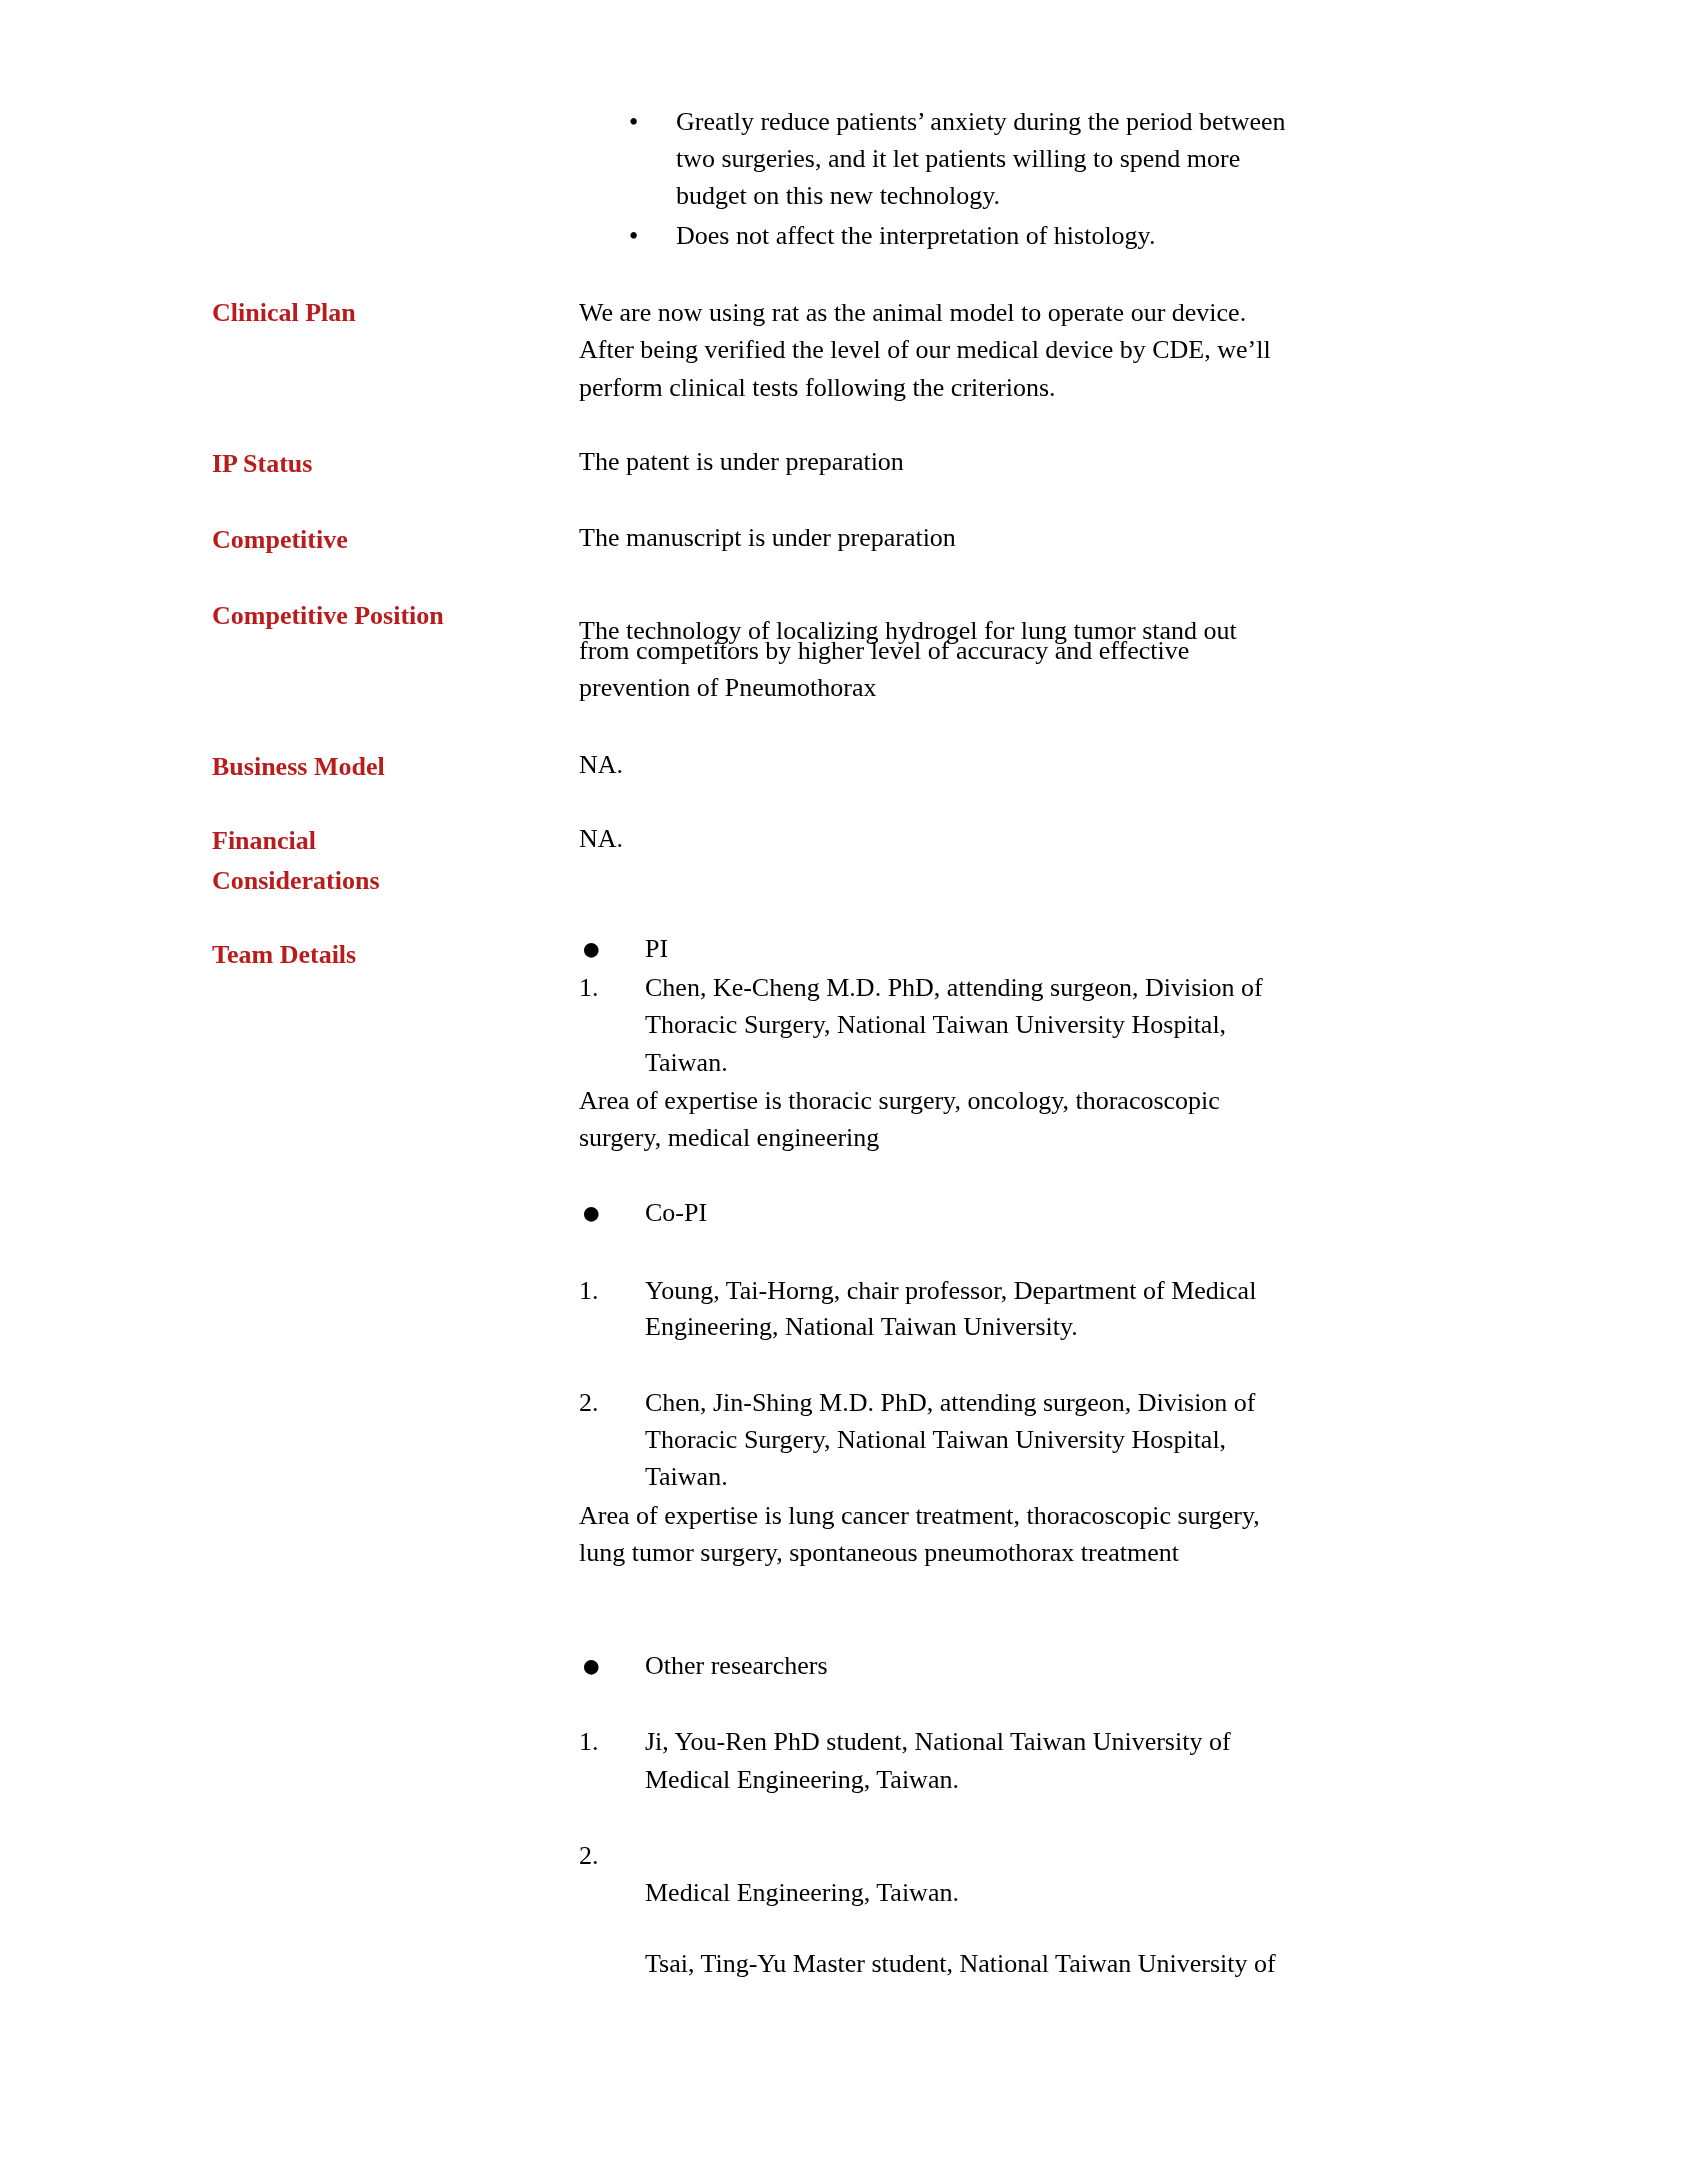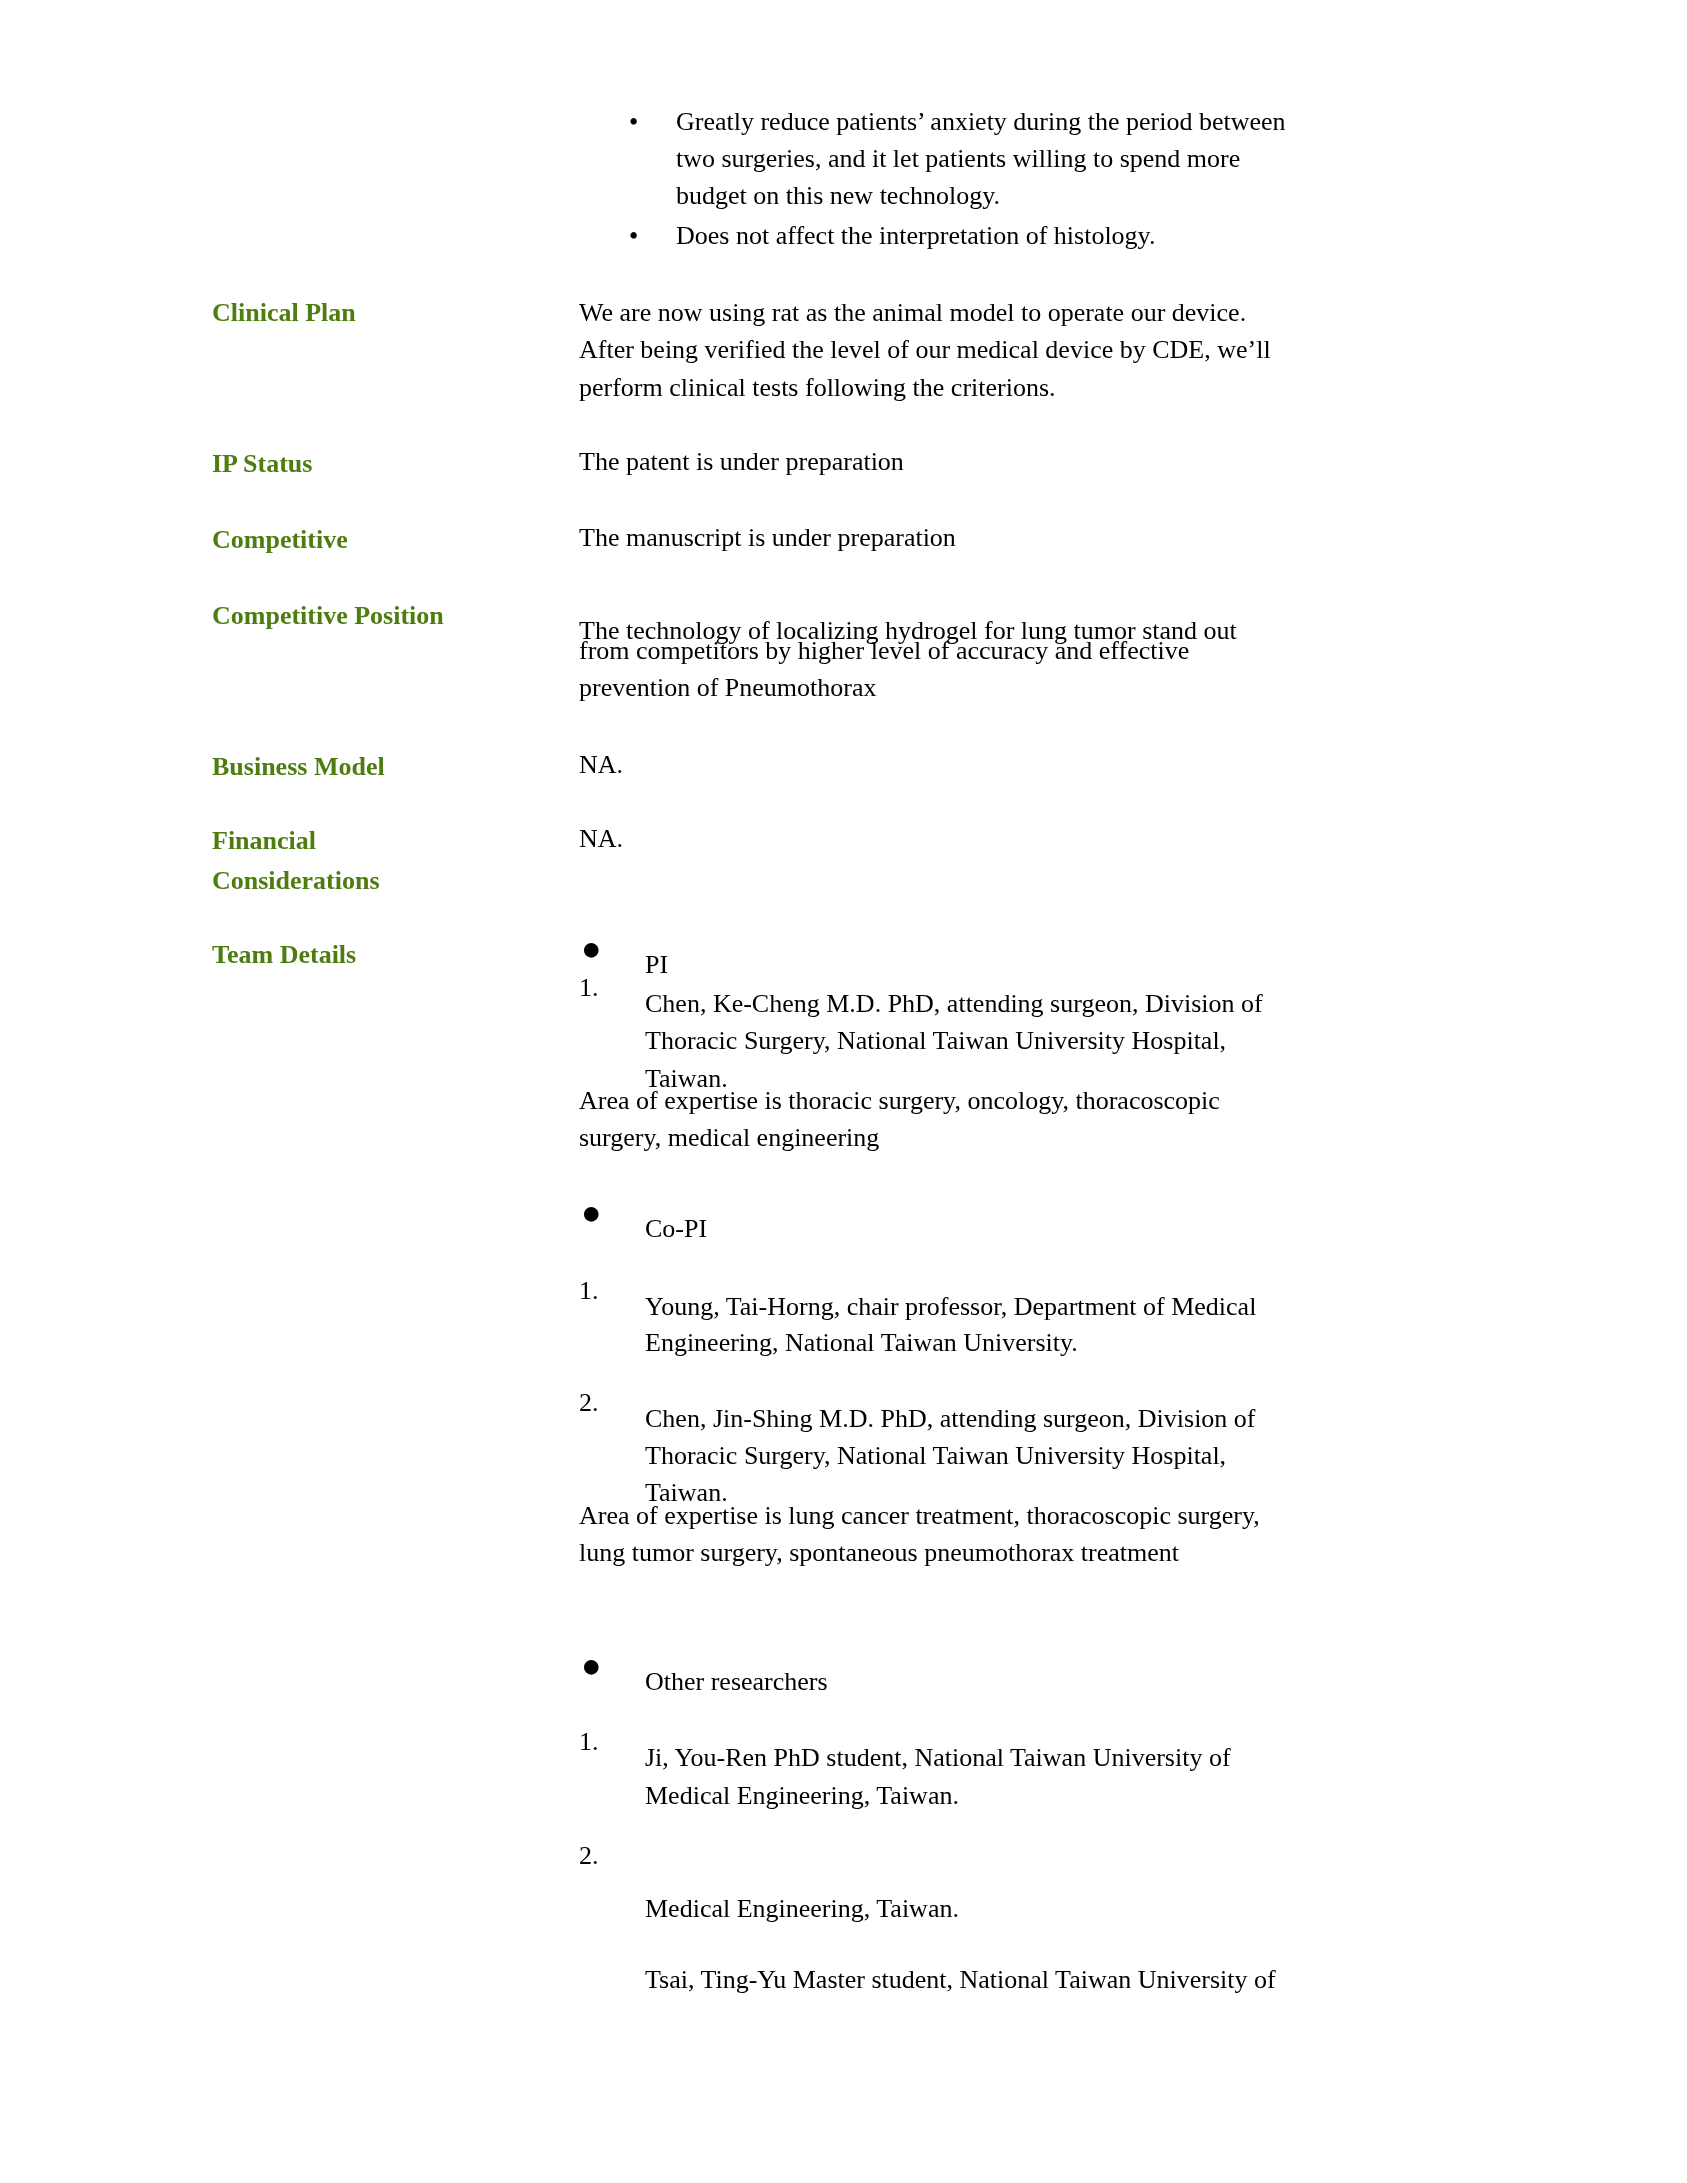--- a/index.html
+++ b/index.html
@@ -1,22 +1,22 @@
 <!DOCTYPE html>
 <html style="font-size:10.6px"><head>
 <meta charset="utf-8">
 <style>
   html, body { margin:0; padding:0; background:#ffffff; }
   body { width:1687px; height:2183px; position:relative; overflow:hidden;
          font-family:"Liberation Serif", serif; color:#000; }
   .ln { position:absolute; font-size:26px; line-height:38px; white-space:nowrap; }
-  .lbl { color:#4d7c0f; font-weight:bold; left:212px;font-family:Liberation Serif, serif; }
+  .lbl { color:#b91c1c; font-weight:bold; left:212px;font-family:Liberation Serif, serif; }
   .val { left:579px;text-align:center; }
   .bul { left:676px; }
-  .num-text { left:645px;margin-top:16px; }
+  .num-text { left:645px; }
   .dot { left:629px; font-size:26.5px; }
   .bigdot { left:581px; font-size:34px; }
   .num { left:579px; }
 </style>
 </head>
 <body>
 
 <div>
   <span class="ln dot" style="top:103px">•</span>
   <span class="ln bul" style="top:103px">Greatly reduce patients’ anxiety during the period between</span>

